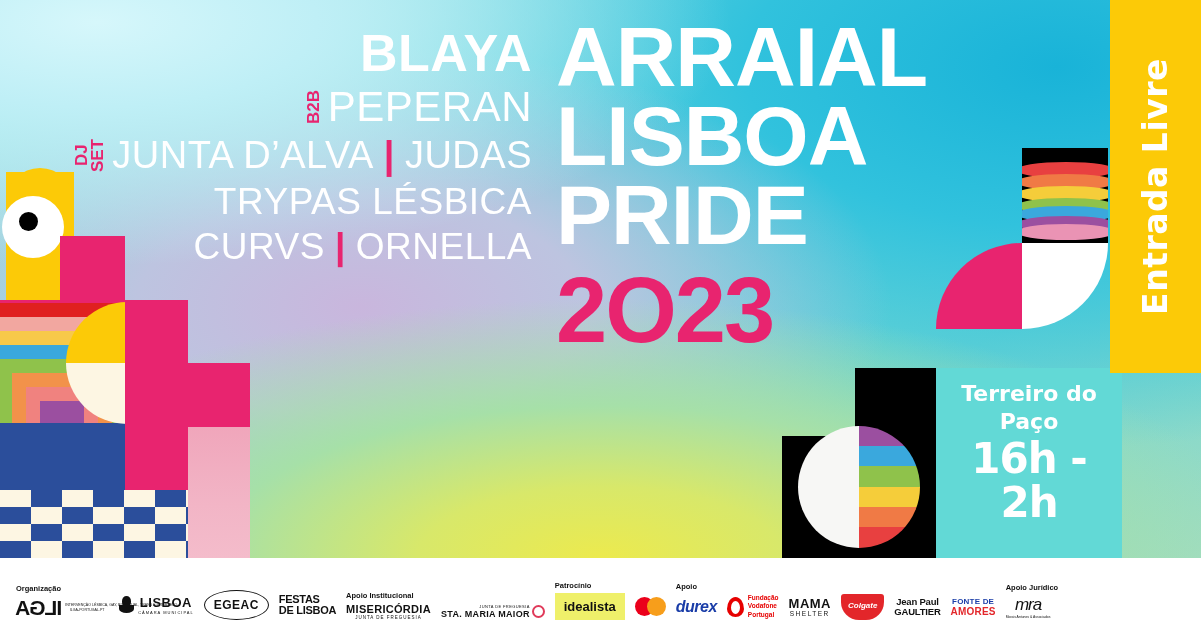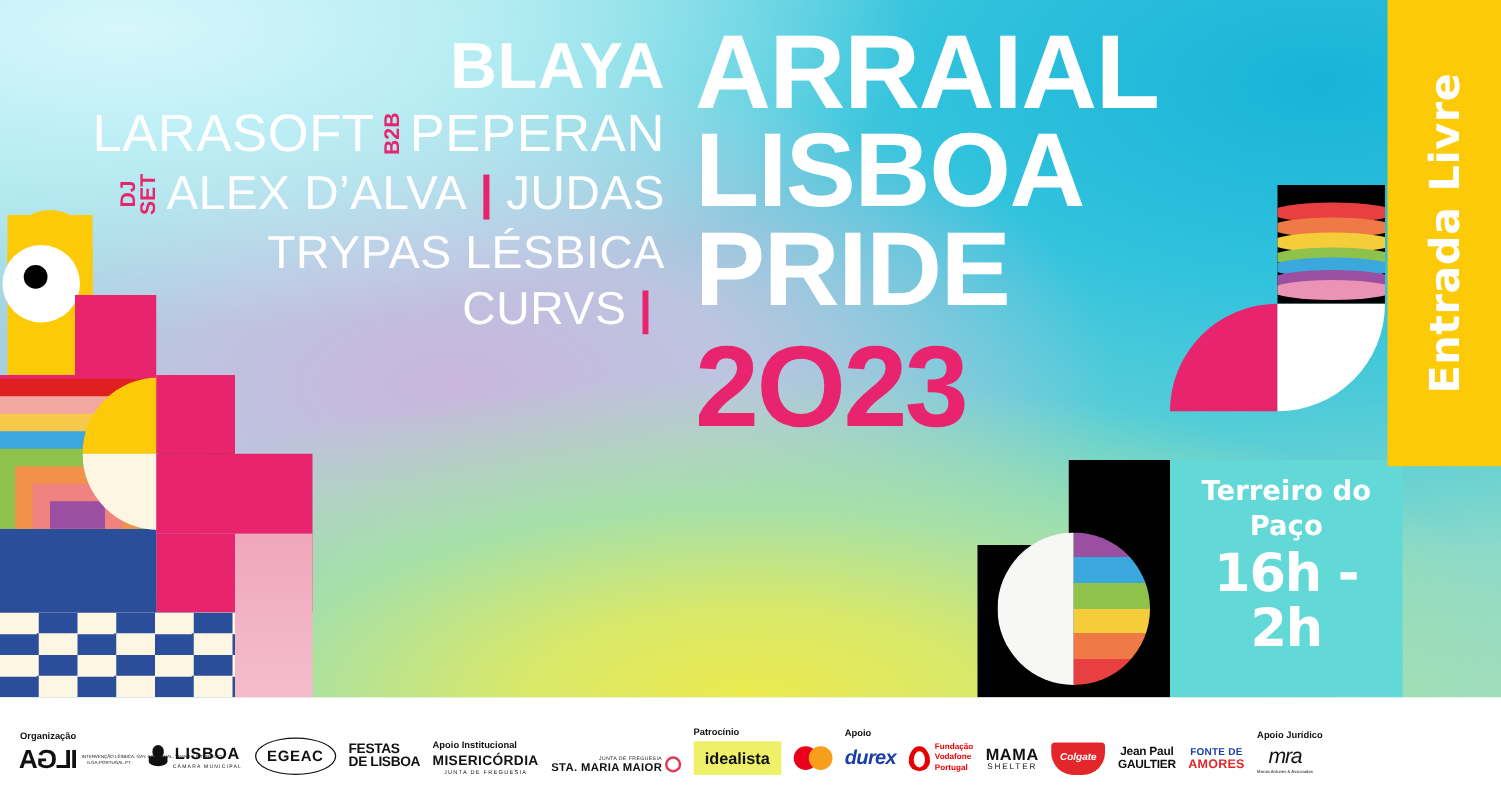--- a/index.html
+++ b/index.html
@@ -270,39 +270,39 @@
       <div class="hc-right"></div>
     </div>
 
     <div class="g teal-panel"></div>
 
     <div class="lineup">
       <div class="lu-row lu-1">
         <span>BLAYA</span>
       </div>
       <div class="lu-row lu-2">
-        <span>LARASOFT</span>
         <span class="badge">B2B</span>
         <span>PEPERAN</span>
       </div>
       <div class="lu-row lu-3">
         <span class="badge badge2">
           <span>DJ</span>
           <span>SET</span>
         </span>
-        <span>ALEX D’ALVA</span>
+        <span>JUNTA D’ALVA</span>
         <span class="sep">|</span>
         <span>JUDAS</span>
       </div>
       <div class="lu-row lu-4">
         <span>TRYPAS LÉSBICA</span>
       </div>
       <div class="lu-row lu-5">
         <span>CURVS</span>
         <span class="sep">|</span>
+        <span>ORNELLA</span>
       </div>
     </div>
 
     <div class="title">
       <div class="t-line">ARRAIAL</div>
       <div class="t-line">LISBOA</div>
       <div class="t-line">PRIDE</div>
       <div class="t-year">2O23</div>
     </div>
 

